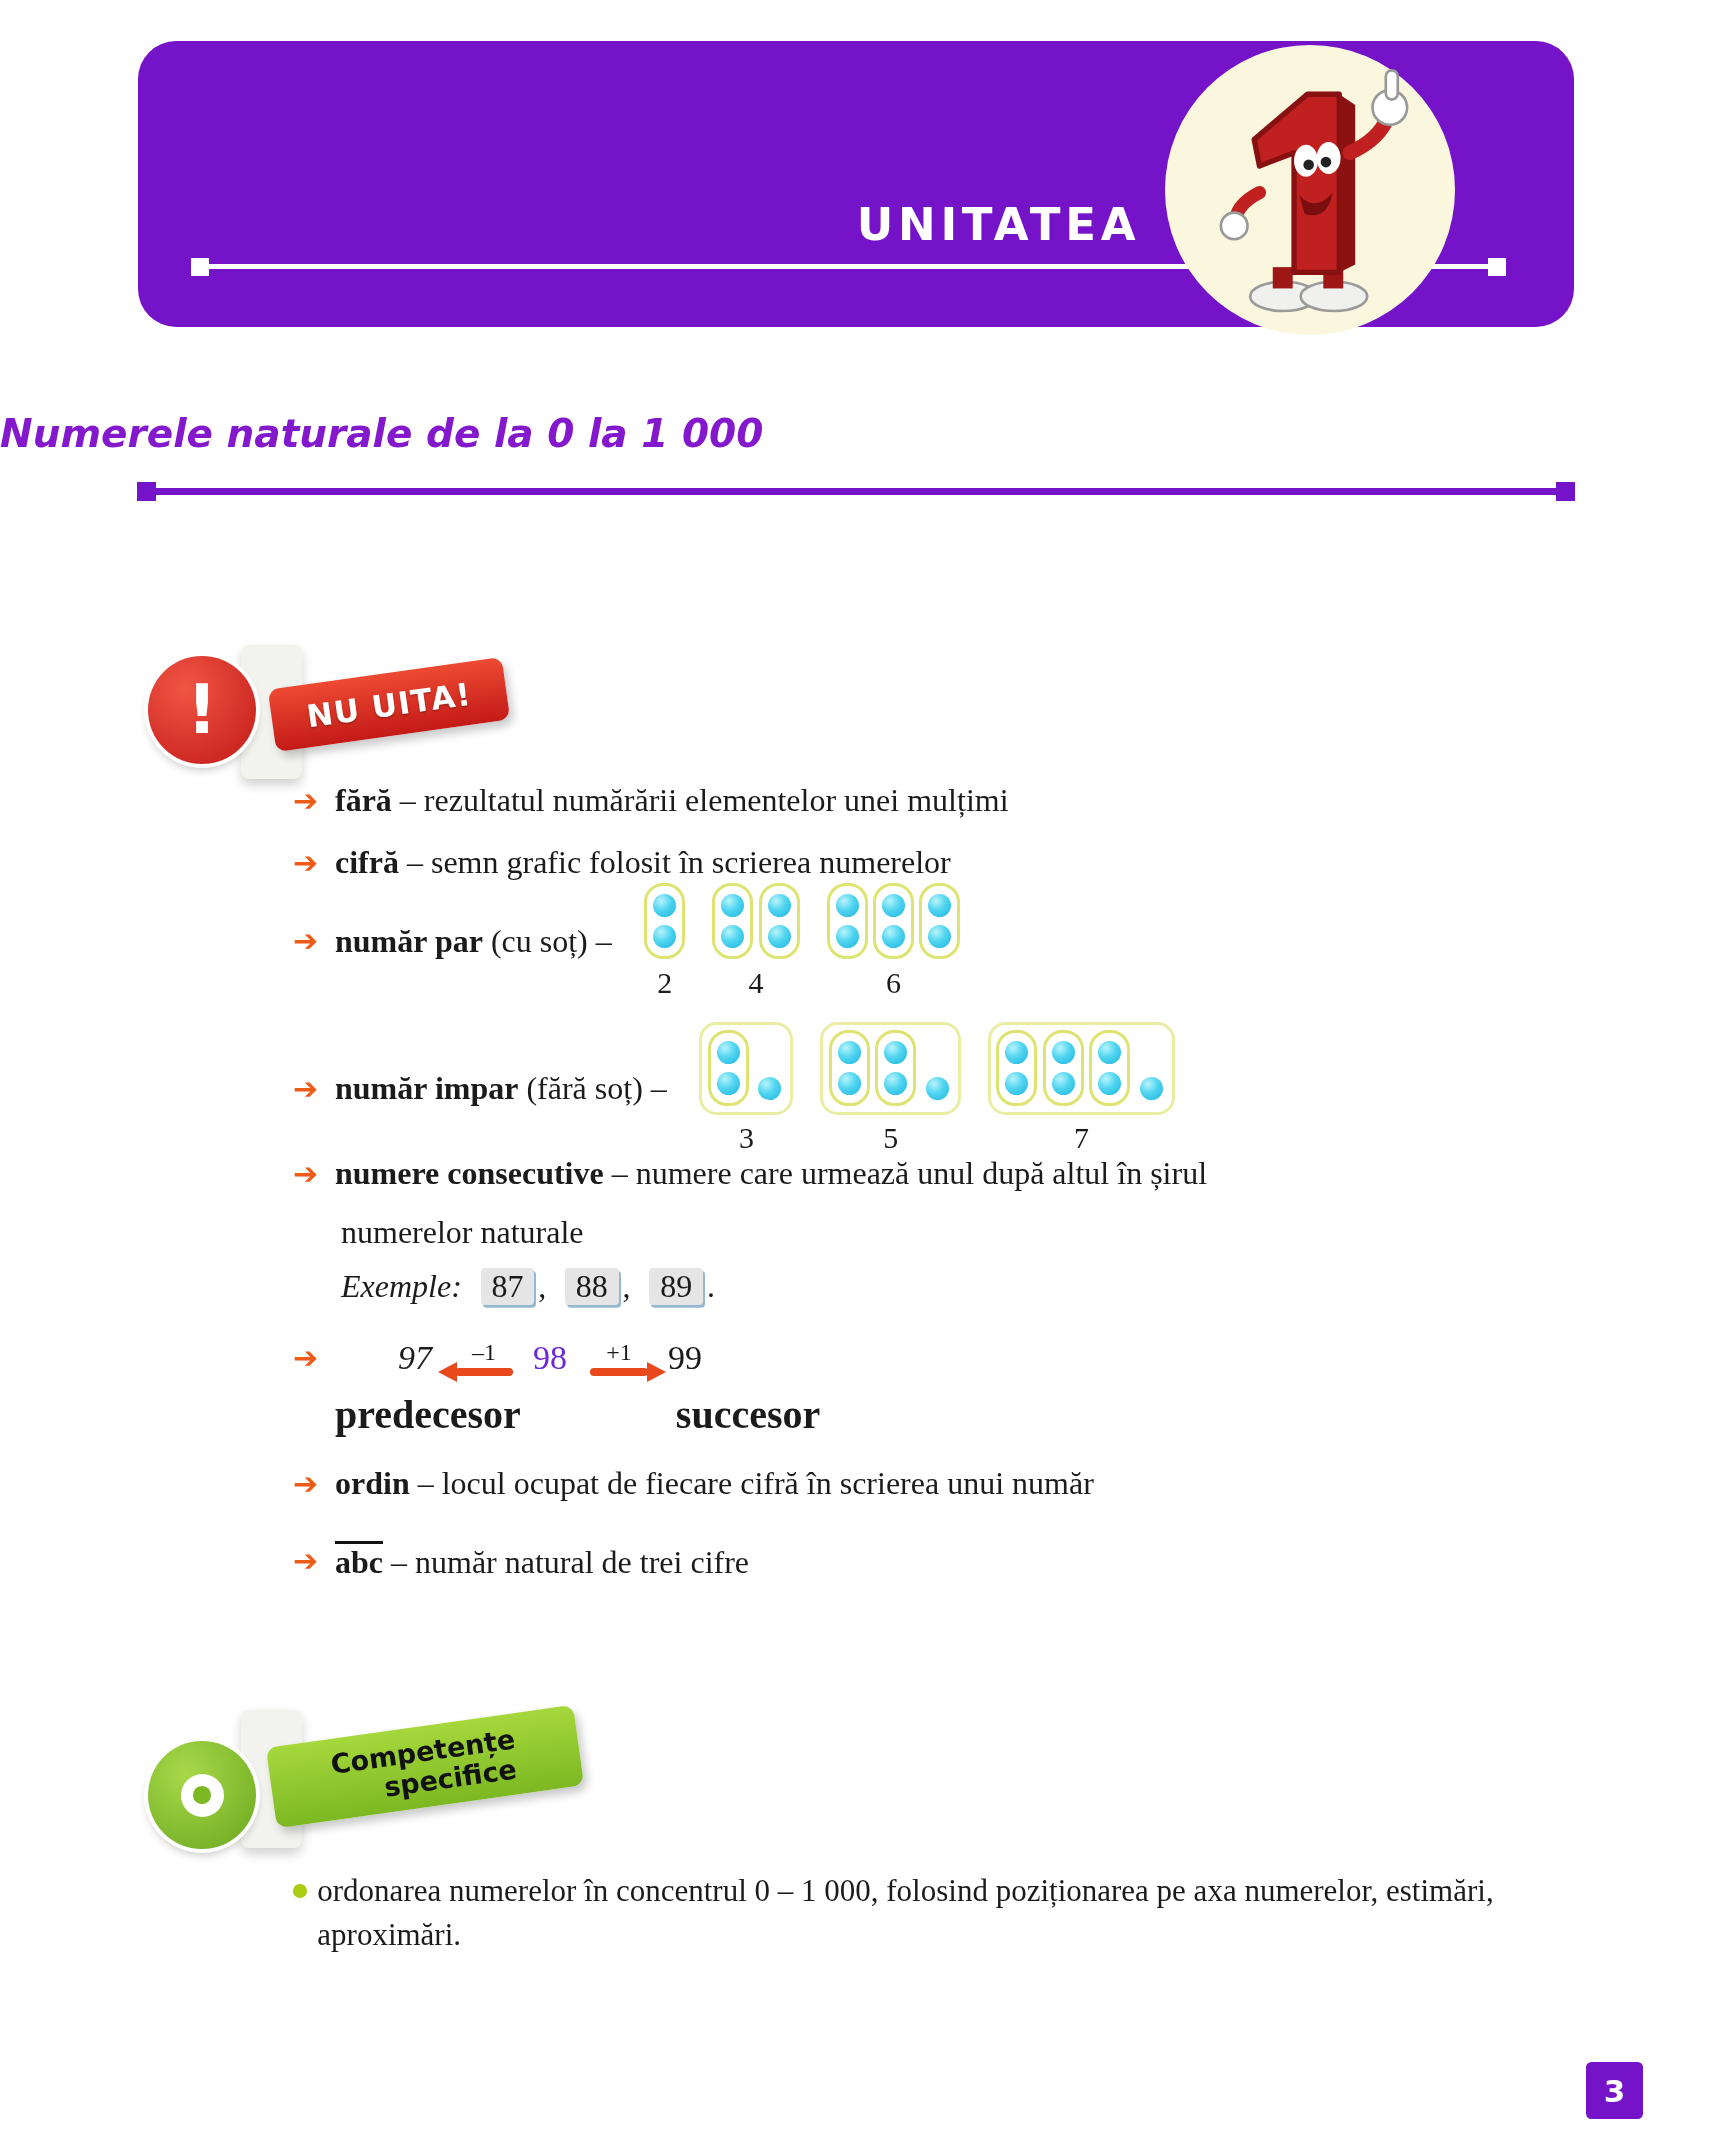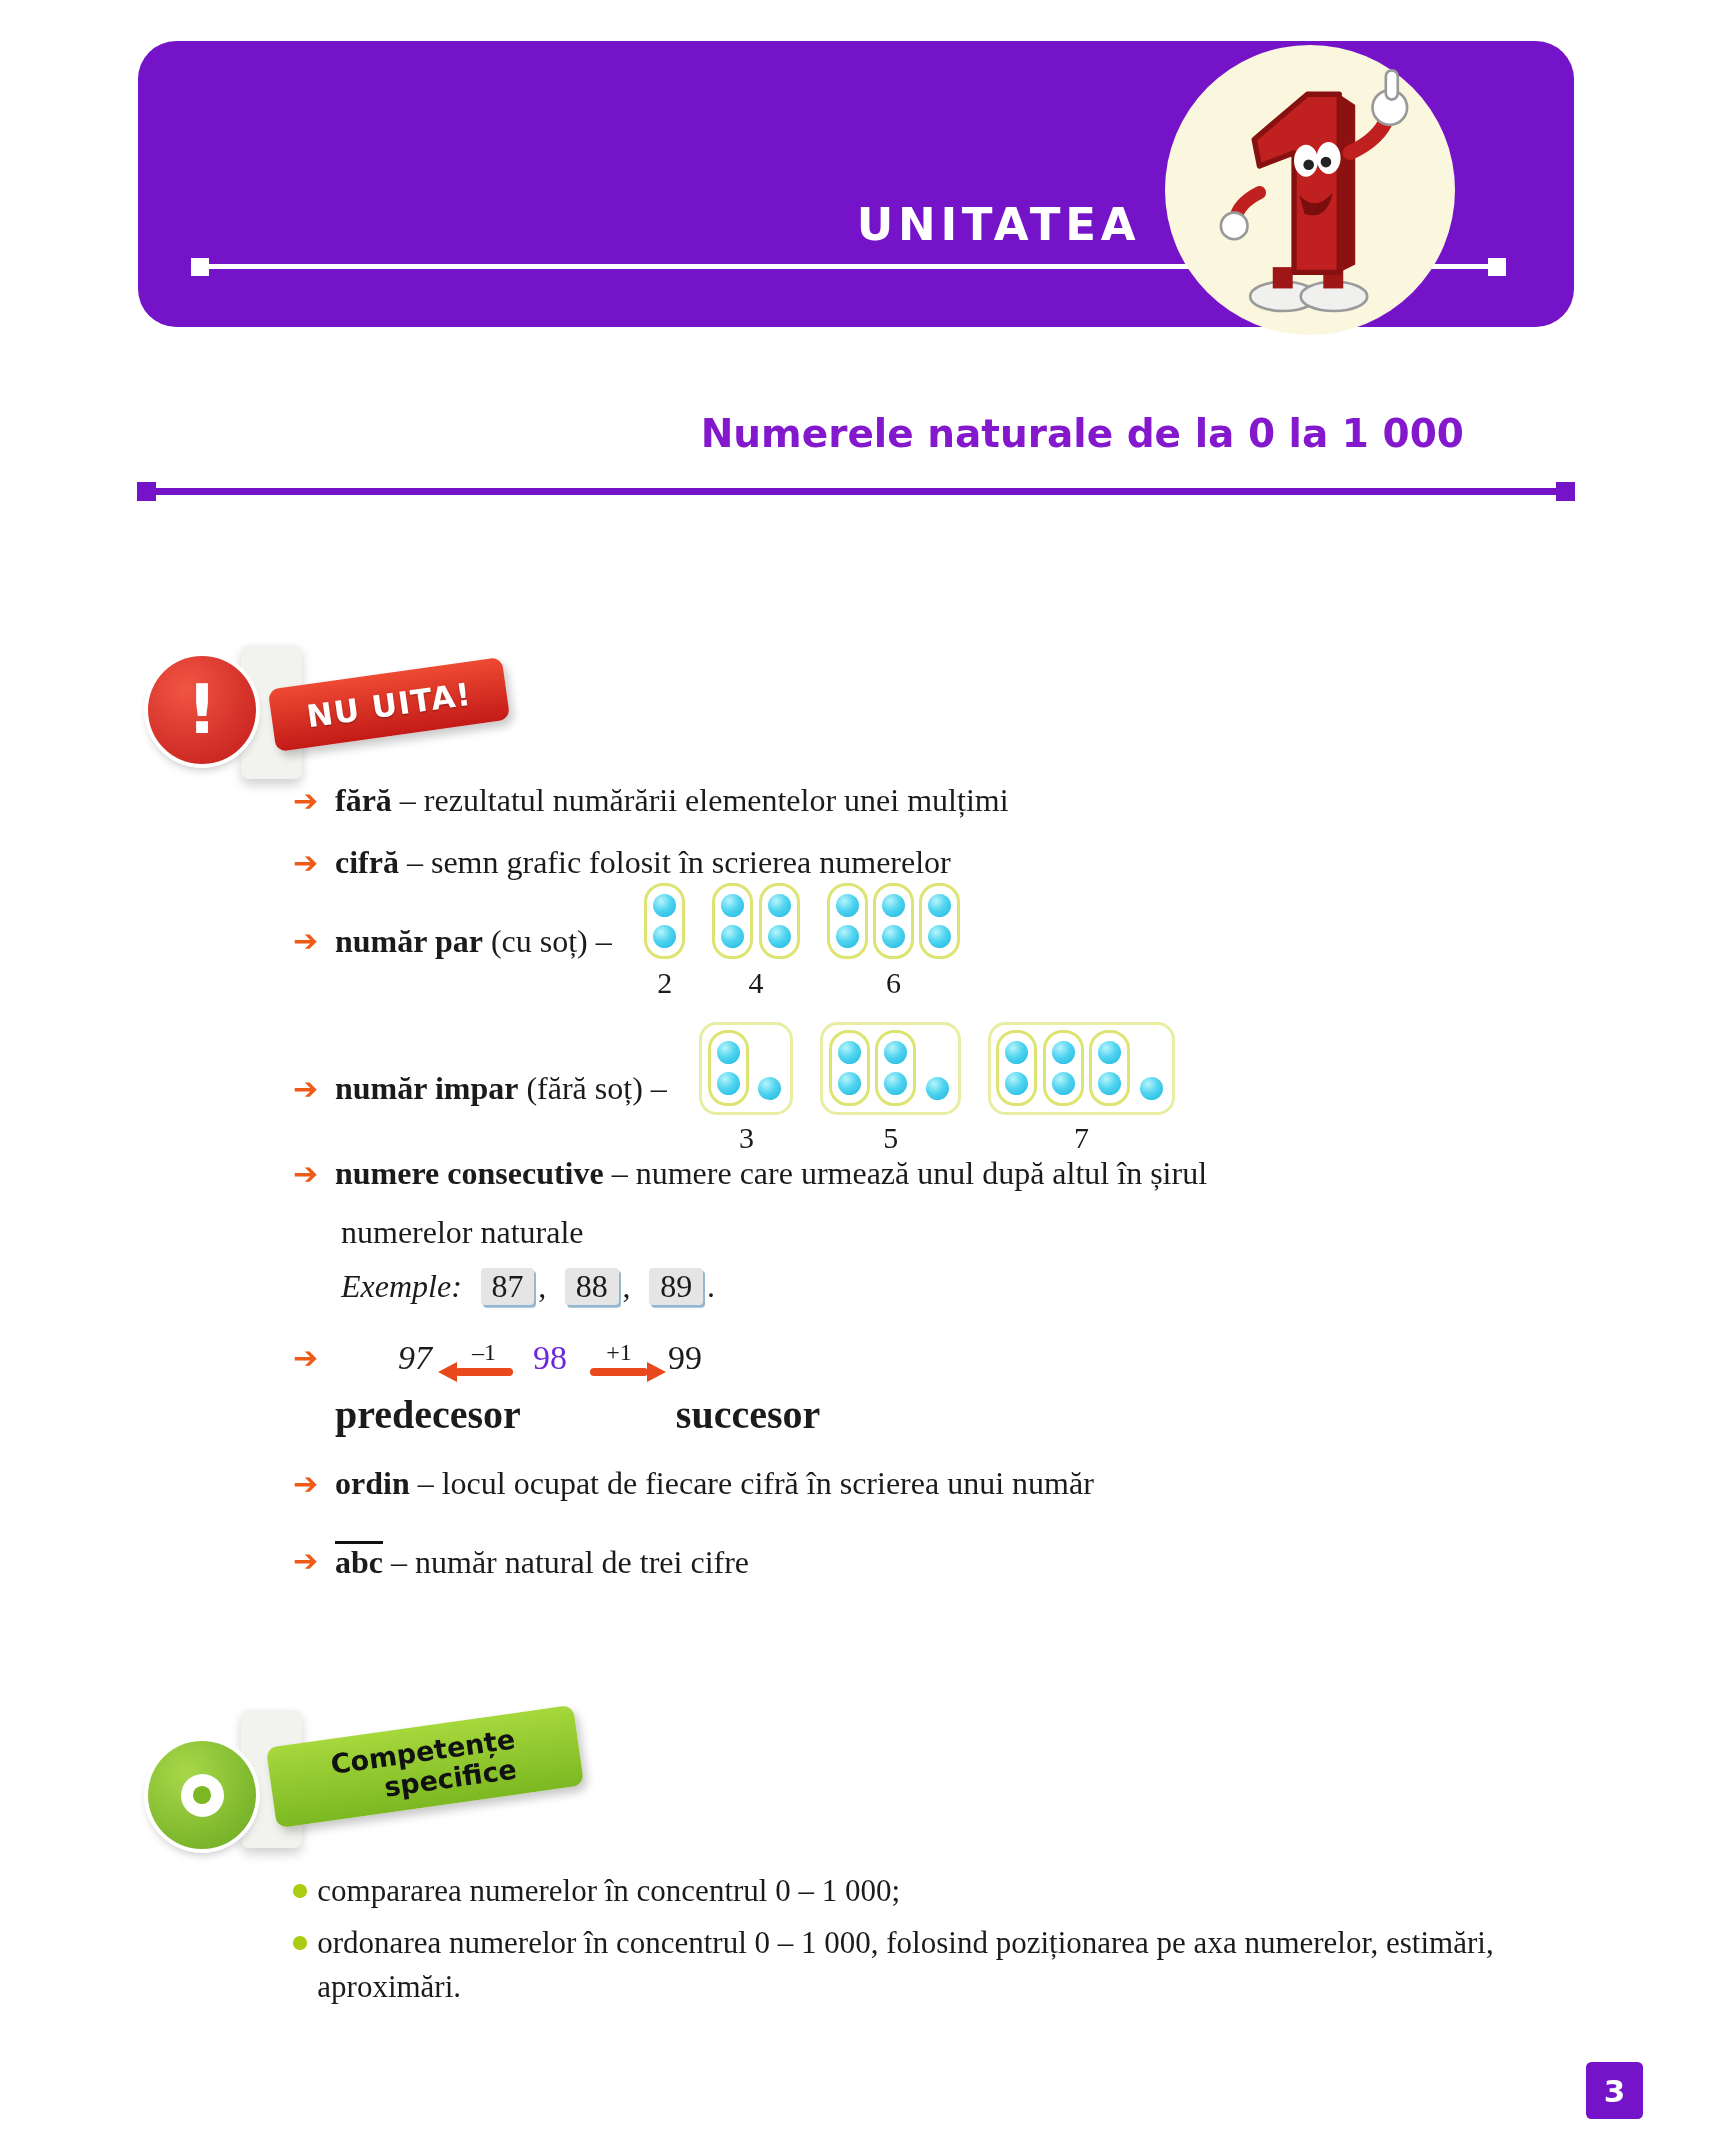--- a/index.html
+++ b/index.html
@@ -29,22 +29,22 @@
     font-weight:bold; font-size:45px; letter-spacing:4.7px;
   }
   .mascot-circle {
     position:absolute; left:1165px; top:45px; width:290px; height:290px;
     background:#FBF7DE; border-radius:50%; z-index:2;
   }
   .mascot-circle svg { position:absolute; inset:12px; }
 
   
   .lesson-title {
-    position:absolute; left:0; top:411px; width:1464px; text-align:right;
-    font-family:"DejaVu Sans", sans-serif; font-weight:bold;
+    position:absolute; left:0; top:411px; width:1464px; text-align:left;
+    font-family:"DejaVu Sans", sans-serif; font-style:italic; font-weight:bold;
     font-size:39px; color:#8318CC;
   }
   .rule { position:absolute; left:138px; top:488px; width:1436px; height:6.7px; background:#7513C9; }
   .rule-sq { position:absolute; width:19px; height:19px; background:#7513C9; top:482px; }
   .rule-sq.l { left:137px; } .rule-sq.r { left:1556px; }
 
   
   .strip {
     position:absolute; width:61px; border-radius:8px;
     background:#f2f2ee; box-shadow:0 5.4px 10.8px rgba(0,0,0,.18);
@@ -360,22 +360,18 @@
 </div>
 <div class="badge-circle green">
   <div class="donut">
       <div class="hole"></div>
     </div>
 </div>
 
 <div class="comp-list">
     <div class="comp-item">
       <span class="green-dot"></span>
-      <span>compararea numerelor în concentrul 0 – 1 000;</span>
-    </div>
-    <div class="comp-item">
-      <span class="green-dot"></span>
       <span>ordonarea numerelor în concentrul 0 – 1 000, folosind poziționarea pe axa numerelor, estimări, aproximări.</span>
     </div>
   </div>
 
 <div class="page-num">3</div>
 
 
 </body></html>

